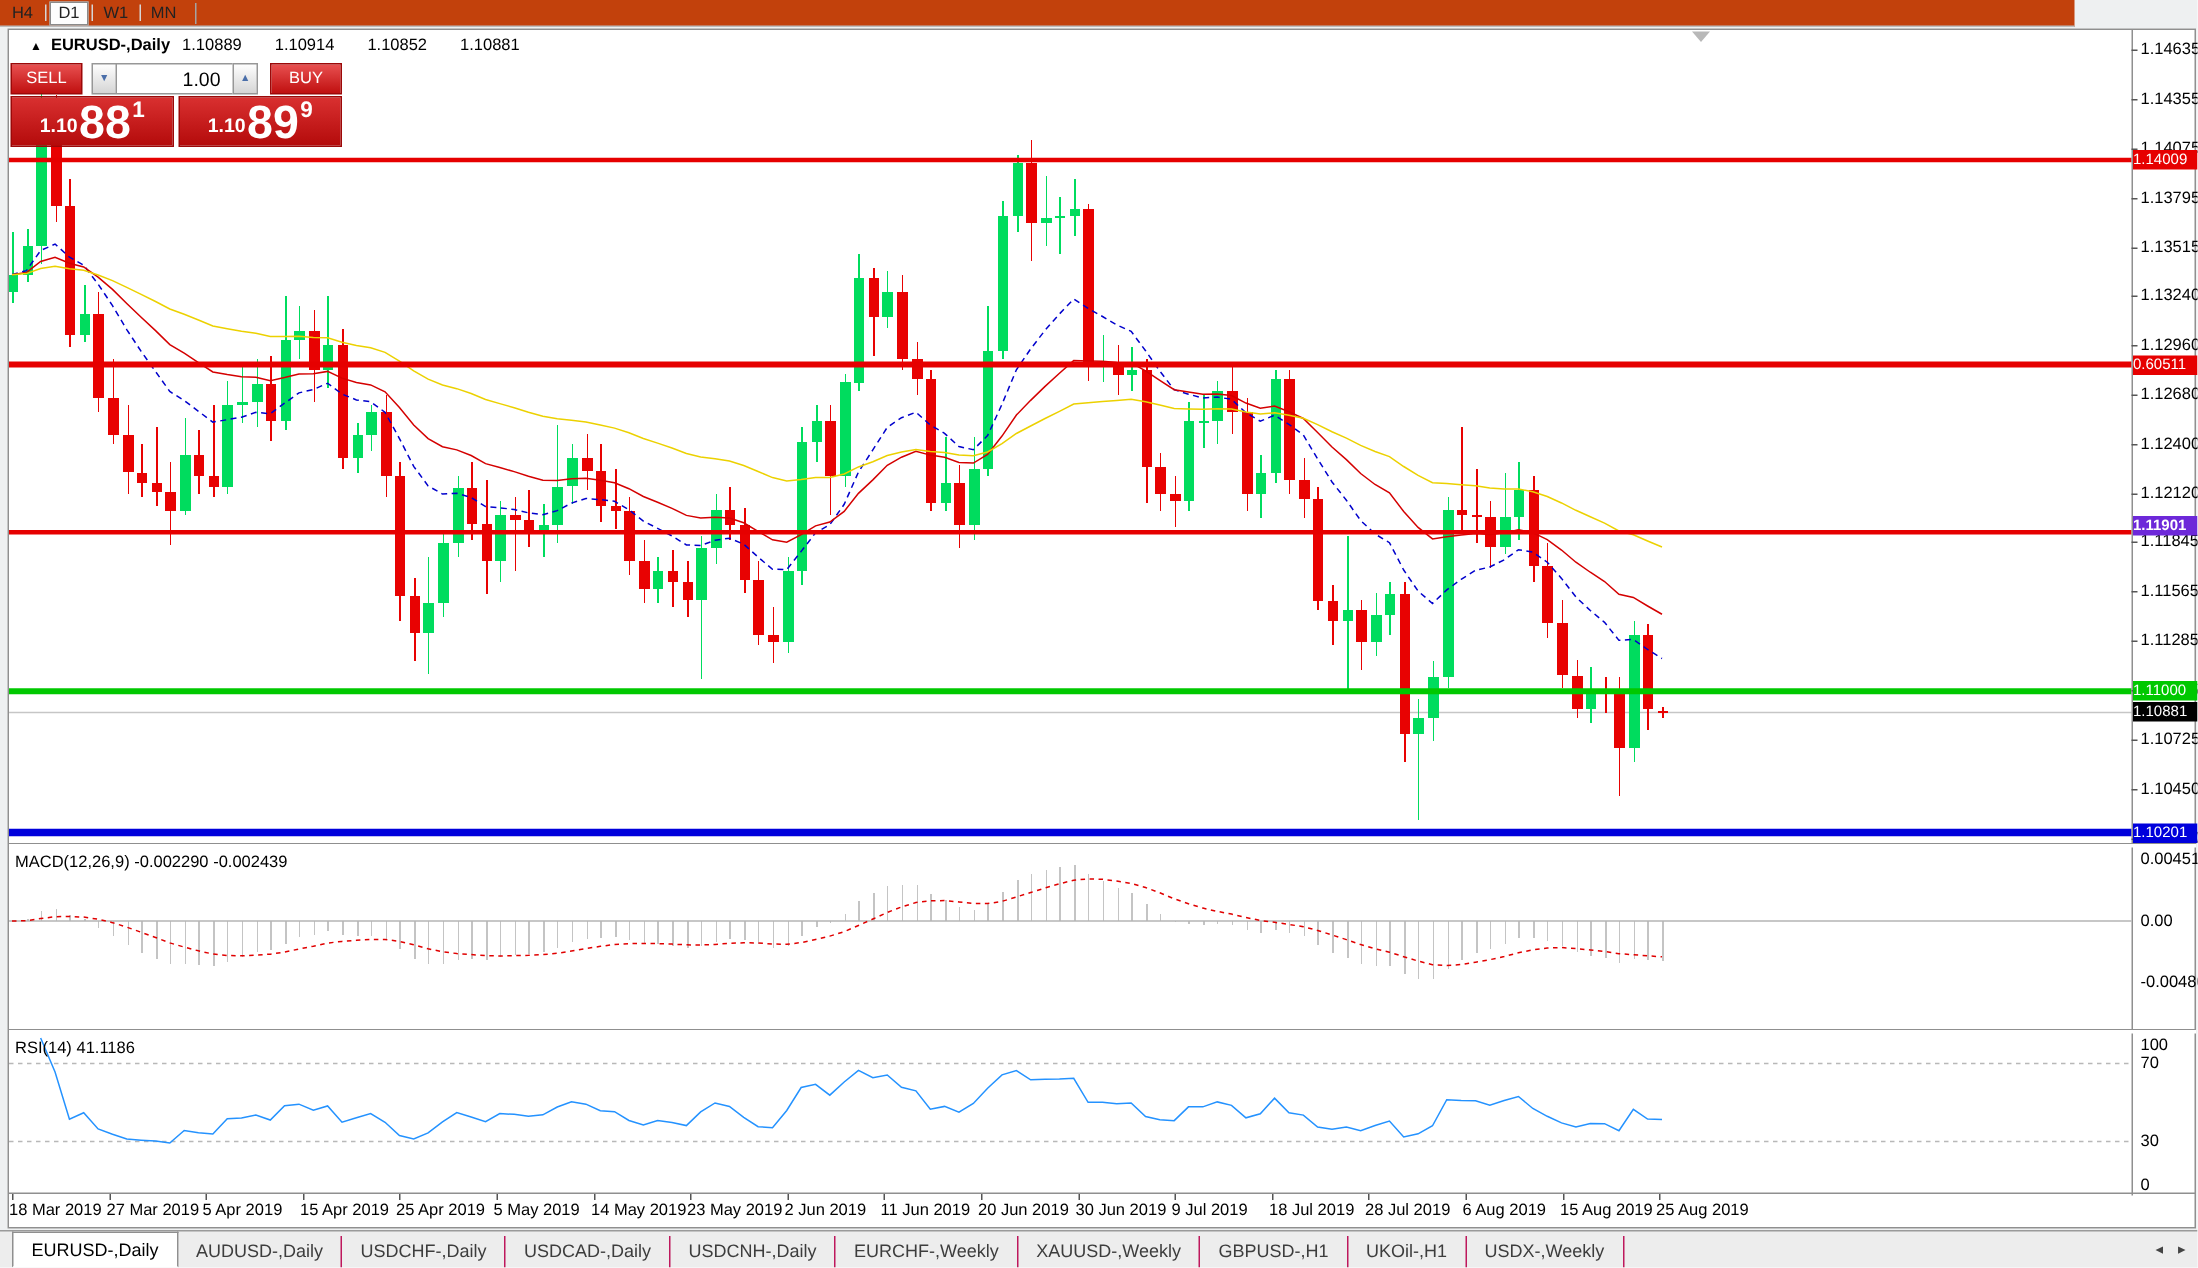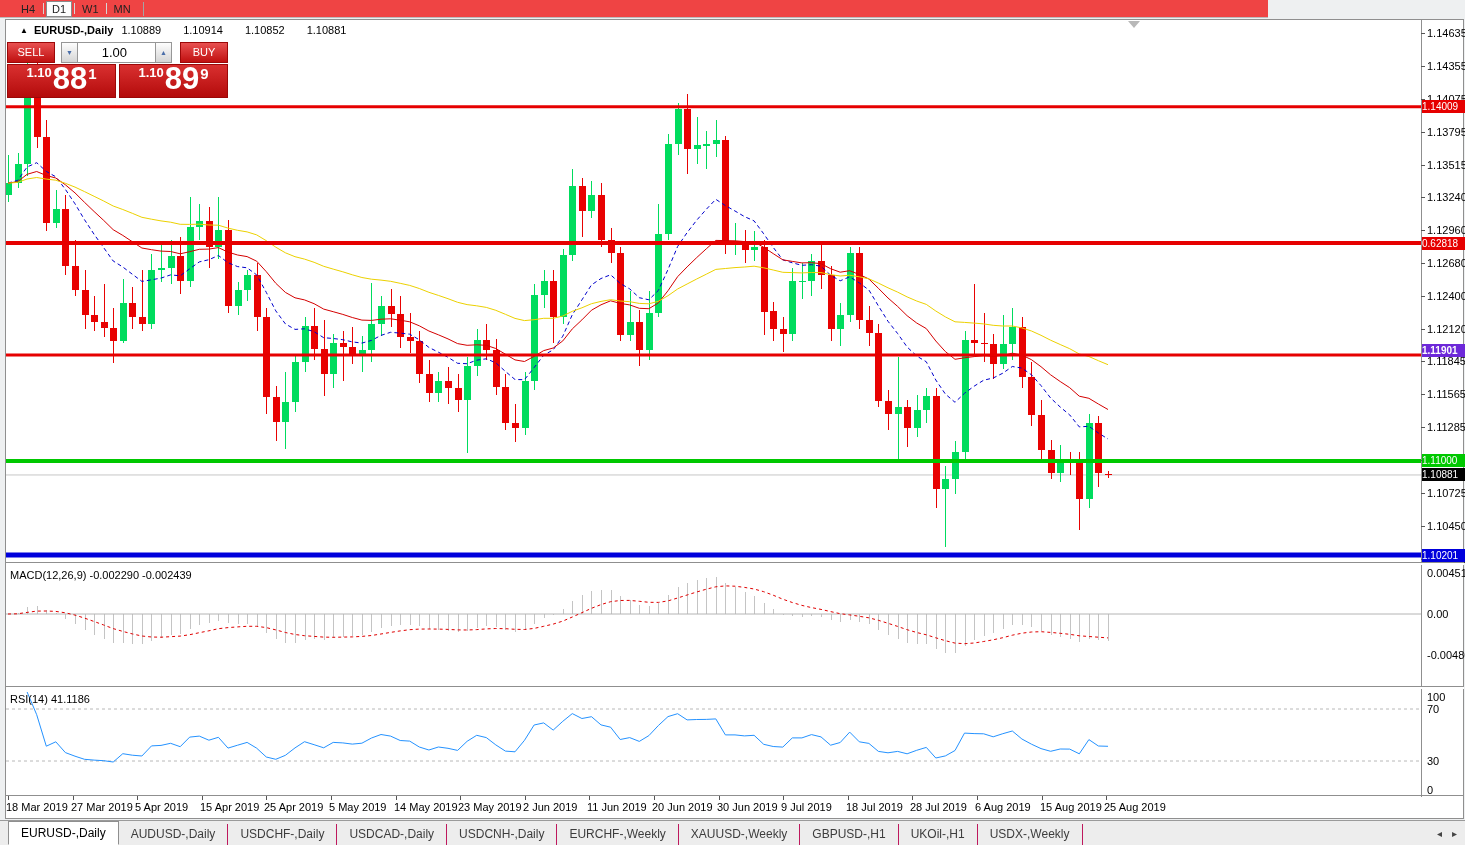--- a/index.html
+++ b/index.html
@@ -1,39 +1,39 @@
 <!DOCTYPE html>
 <html><head>
 <meta charset="utf-8">
 <style>
 *{margin:0;padding:0;box-sizing:border-box}
 html,body{width:1465px;height:845px}
 body{position:relative;overflow:hidden;background:#eef0f1;font-family:"Liberation Sans",sans-serif;-webkit-font-smoothing:none}
-#toolbar{position:absolute;left:0;top:0;width:1268px;height:18px;background:#ef4444;border-bottom:1px solid #bcbcbc;display:flex;align-items:center;padding-left:15px;z-index:8}
+#toolbar{position:absolute;left:0;top:0;width:1383px;height:18px;background:#c2410c;border-bottom:1px solid #bcbcbc;display:flex;align-items:center;padding-left:2px;z-index:8}
 .tf-btn{height:16px;min-width:26px;padding:0 4px;font-size:11px;line-height:15px;text-align:center;color:#222;border:1px solid transparent;background:transparent}
 .tf-btn.active{background:#fdfdfd;border:1px solid #8a8a8a}
 .tf-sep{width:1px;height:11px;background:#d6d6d6;margin:0 2px}
 .tf-sep.big{background:#a4a4a4;height:14px;margin:0 7px}
 #chart-frame{position:absolute;left:5px;top:19px;width:1459px;height:800px;background:#fff;border:1px solid #8f8f8f;z-index:1}
 #chart-svg{position:absolute;left:0;top:0;z-index:2}
 .hsep{position:absolute;left:6px;width:1458px;z-index:4}
 .vsep{position:absolute;left:1421px;top:20px;width:1px;height:777px;background:#8f8f8f;z-index:3}
 #title-row{position:absolute;left:20px;top:24px;z-index:6;font-size:11px;color:#000;display:flex;align-items:center;white-space:nowrap}
 #title-row .arrow{font-size:8px;margin-right:6px}
 #title-row .sym{font-weight:bold;margin-right:8px}
 #title-row .num{margin-right:22px}
 #trade-widget{position:absolute;left:7px;top:42px;width:221px;z-index:7}
 .tw-row1{display:flex;height:21px}
 .tw-btn{width:48px;background:linear-gradient(#e85050,#c01010);color:#fff;font-size:11px;text-align:center;line-height:19px;border:1px solid #9c0808}
 .tw-btn.buy{margin-left:8px}
 .tw-spin{width:17px;background:linear-gradient(#fefefe,#d5d5d5);border:1px solid #979797;color:#4a6ea9;font-size:7px;line-height:19px;text-align:center}
 .tw-spin.dn{margin-left:6px}
-.tw-field{flex:1;border:1px solid #979797;border-left:none;border-right:none;background:#fff;font-size:13px;text-align:right;padding-right:28px;line-height:19px;color:#000}
+.tw-field{flex:1;border:1px solid #979797;border-left:none;border-right:none;background:#fff;font-size:13px;text-align:right;padding-right:8px;line-height:19px;color:#000}
 .tw-row2{display:flex;height:34px;margin-top:1px}
-.tw-price{width:109px;background:linear-gradient(#d93030,#b40b0b);color:#fff;display:flex;justify-content:center;padding-bottom:2px;border:1px solid #9c0808}
+.tw-price{width:109px;background:linear-gradient(#d93030,#b40b0b);color:#fff;display:flex;align-items:flex-end;justify-content:center;padding-bottom:2px;border:1px solid #9c0808}
 .tw-price.buy{margin-left:3px}
 .tw-prefix{font-size:13px;font-weight:bold;margin-bottom:4px}
 .tw-big{font-size:31px;font-weight:bold;line-height:27px;margin:0 1px}
 .tw-sup{font-size:15px;font-weight:bold;margin-bottom:13px}
 .panel-label{position:absolute;left:10px;z-index:5;font-size:11px;color:#000;white-space:nowrap}
 .tick-label{position:absolute;left:1427px;font-size:11px;color:#000;z-index:3;white-space:nowrap}
 .tick-mark{position:absolute;left:1421px;width:4px;height:1px;background:#555;z-index:3}
 .badge{position:absolute;left:1422px;width:43px;height:13px;font-size:10px;color:#fff;line-height:13px;z-index:6}
 .dlab{position:absolute;top:801px;font-size:11px;color:#000;z-index:3;white-space:nowrap}
 .dtick{position:absolute;top:796px;width:1px;height:4px;background:#555;z-index:3}
@@ -523,21 +523,21 @@
     <div class="tick-label" style="top: 421px;">1.11285</div>
     <div class="tick-mark" style="top: 460px;"></div>
     <div class="tick-label" style="top: 454px;">1.11005</div>
     <div class="tick-mark" style="top: 493px;"></div>
     <div class="tick-label" style="top: 487px;">1.10725</div>
     <div class="tick-mark" style="top: 526px;"></div>
     <div class="tick-label" style="top: 520px;">1.10450</div>
     <div class="tick-mark" style="top: 559px;"></div>
     <div class="tick-label" style="top: 553px;">1.10170</div>
     <div class="badge" style="top: 100px; background: rgb(230, 0, 0);">1.14009</div>
-    <div class="badge" style="top: 237px; background: rgb(230, 0, 0);">0.62818</div>
+    <div class="badge" style="top: 237px; background: rgb(230, 0, 0);">0.60511</div>
     <div class="badge" style="top: 344px; background: #6d28d9; font-weight: bold;">1.11901</div>
     <div class="badge" style="top: 454px; background: rgb(0, 200, 0);">1.11000</div>
     <div class="badge" style="top: 549px; background: rgb(0, 0, 220);">1.10201</div>
     <div class="badge" style="top: 468px; background: rgb(0, 0, 0);">1.10881</div>
     <div class="tick-label" style="top: 567px;">0.004517</div>
     <div class="tick-label" style="top: 608px;">0.00</div>
     <div class="tick-label" style="top: 649px;">-0.004806</div>
     <div class="tick-label" style="top: 691px;">100</div>
     <div class="tick-label" style="top: 703px;">70</div>
     <div class="tick-label" style="top: 755px;">30</div>

